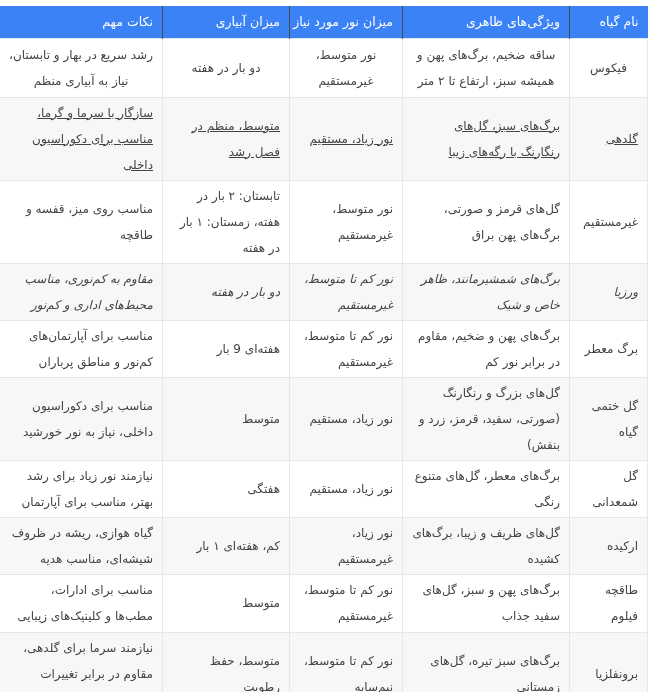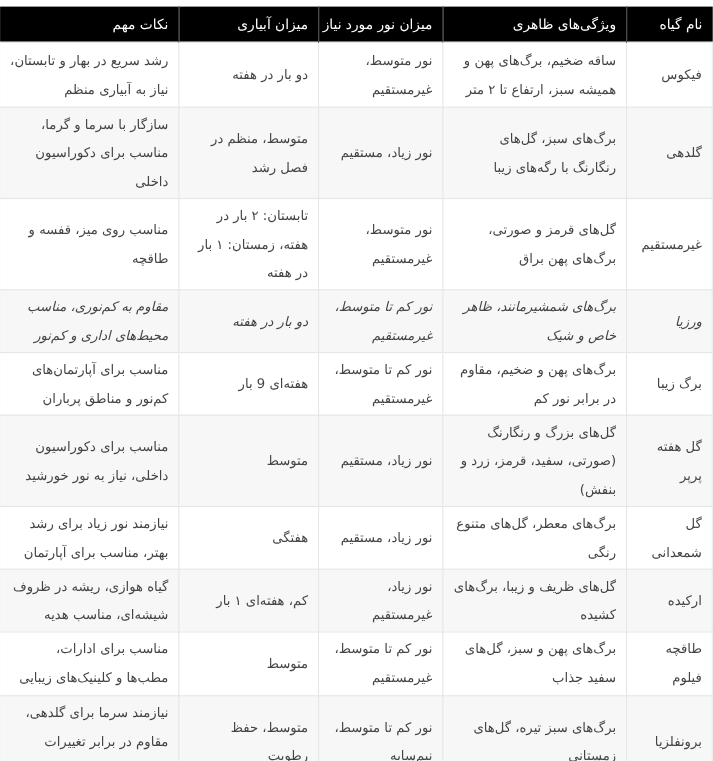--- a/index.html
+++ b/index.html
@@ -23,21 +23,21 @@
       table-layout: fixed;
       direction: rtl;
     }
     table.plants col.c-name { width: 78px; }
     table.plants col.c-feat { width: 167px; }
     table.plants col.c-light { width: 113px; }
     table.plants col.c-water { width: 127px; }
     table.plants col.c-notes { width: 163px; }
 
     thead th {
-      background: #000000;
+      background: #3b82f6;
       color: #ffffff;
       font-weight: normal;
       font-size: 12.5px;
       text-align: right;
       height: 32px;
       padding: 0 9px;
       border-left: 1px solid #4a4a4a;
       box-sizing: border-box;
       white-space: nowrap;
     }
@@ -49,22 +49,22 @@
       line-height: 26px;
       text-align: right;
       vertical-align: middle;
       padding: 2px 9px;
       border: 1px solid #e6e6e6;
       box-sizing: border-box;
     }
     tbody tr:nth-child(odd) td { background: #ffffff; }
     tbody tr:nth-child(even) td { background: #f7f7f7; }
 
-    tbody tr.r1 td { height: 59px; }
-    tbody tr.r2 td { height: 56px; }
+    tbody tr.r1 td { height: 59px; text-align: center; }
+    tbody tr.r2 td { height: 56px; text-decoration: underline; }
     tbody tr.r3 td { height: 82px; }
     tbody tr.r4 td { height: 57px; font-style: italic; }
     tbody tr.r5 td { height: 57px; }
     tbody tr.r6 td { height: 83px; padding-left: 12px; }
     tbody tr.r7 td { height: 57px; }
     tbody tr.r8 td { height: 57px; margin-top: 16px; }
     tbody tr.r9 td { height: 58px; margin-left: 36px; }
     tbody tr.r10 td { height: 82px; }
   </style>
 </head>
@@ -111,28 +111,28 @@
         <td>مناسب روی میز، قفسه و طاقچه</td>
       </tr>
       <tr class="r4">
         <td>ورزیا</td>
         <td>برگ‌های شمشیرمانند، ظاهر خاص و شیک</td>
         <td>نور کم تا متوسط، غیرمستقیم</td>
         <td>دو بار در هفته</td>
         <td>مقاوم به کم‌نوری، مناسب محیط‌های اداری و کم‌نور</td>
       </tr>
       <tr class="r5">
-        <td>برگ زیبا</td>
+        <td>برگ معطر</td>
         <td>برگ‌های پهن و ضخیم، مقاوم در برابر نور کم</td>
         <td>نور کم تا متوسط، غیرمستقیم</td>
         <td>هفته‌ای 9 بار</td>
         <td>مناسب برای آپارتمان‌های کم‌نور و مناطق پرباران</td>
       </tr>
       <tr class="r6">
-        <td>گل هفته پرپر</td>
+        <td>گل ختمی گیاه</td>
         <td>گل‌های بزرگ و رنگارنگ (صورتی، سفید، قرمز، زرد و بنفش)</td>
         <td>نور زیاد، مستقیم</td>
         <td>متوسط</td>
         <td>مناسب برای دکوراسیون داخلی، نیاز به نور خورشید</td>
       </tr>
       <tr class="r7">
         <td>گل شمعدانی</td>
         <td>برگ‌های معطر، گل‌های متنوع رنگی</td>
         <td>نور زیاد، مستقیم</td>
         <td>هفتگی</td>

